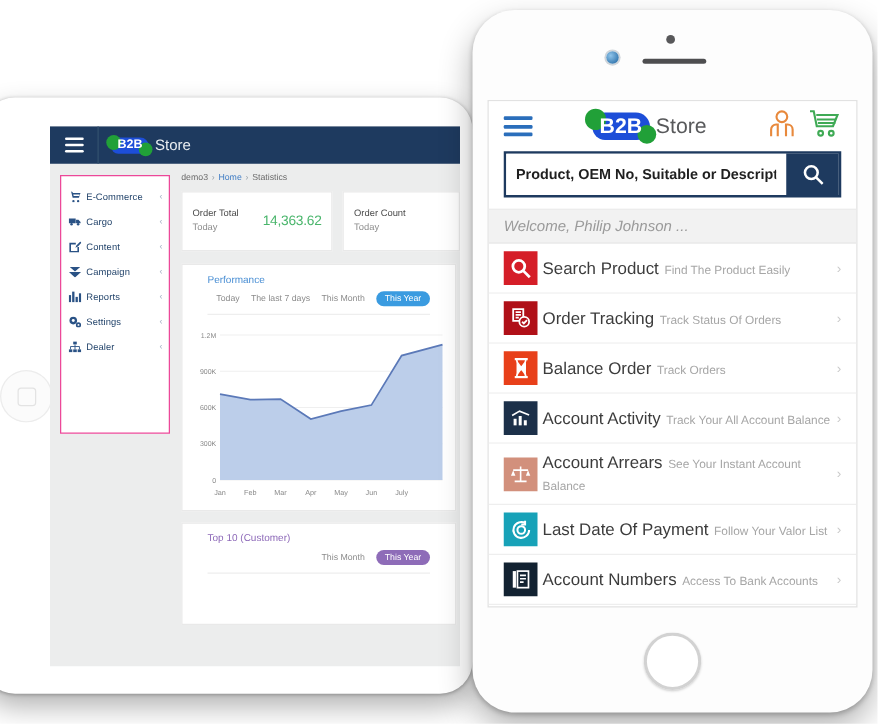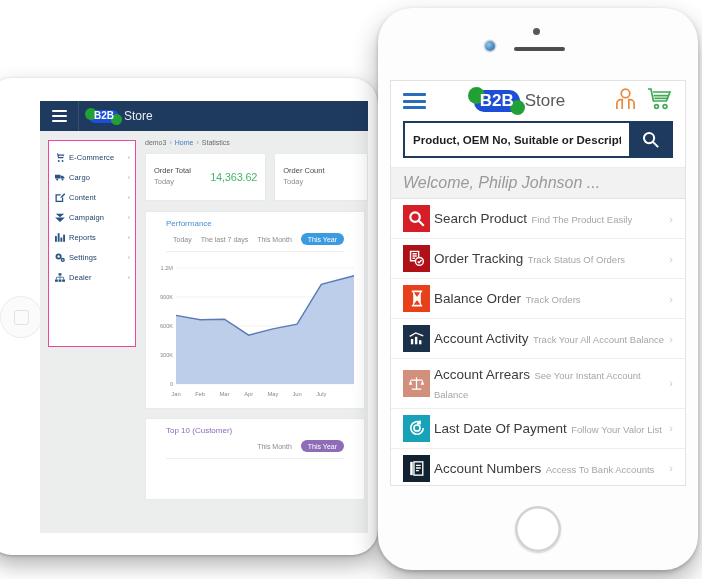--- a/index.html
+++ b/index.html
@@ -143,21 +143,21 @@
   .m-search input{
     flex:1;border:0;outline:0;padding:0 8px;font-size:11.5px;font-weight:bold;color:#1f1f1f;
     font-family:"Liberation Sans",sans-serif;min-width:0;background:#fff;
   }
   .m-search-btn{
     width:42px;background:#1e3a5f;display:flex;align-items:center;justify-content:center;
     cursor:pointer;flex:none;
   }
 
   .m-welcome{
-    background:#f2f2f2;padding:6px 12px;font-size:16px;color:#9a9a9a;font-style:italic;
+    background:#f2f2f2;padding:6px 12px;font-size:12px;color:#9a9a9a;font-style:italic;
     border-top:1px solid #ececec;border-bottom:1px solid #e4e4e4;margin-top:9px;
   }
   .m-list{list-style:none;margin:0;padding:0;}
   .m-item{
     display:flex;align-items:center;gap:4px;padding:6px 10px 6px 12px;
     border-bottom:1px solid #eeeeee;cursor:pointer;background:#fff;
   }
   .m-ico{
     width:27px;height:27px;flex:none;display:flex;align-items:center;justify-content:center;
     color:#fff;

